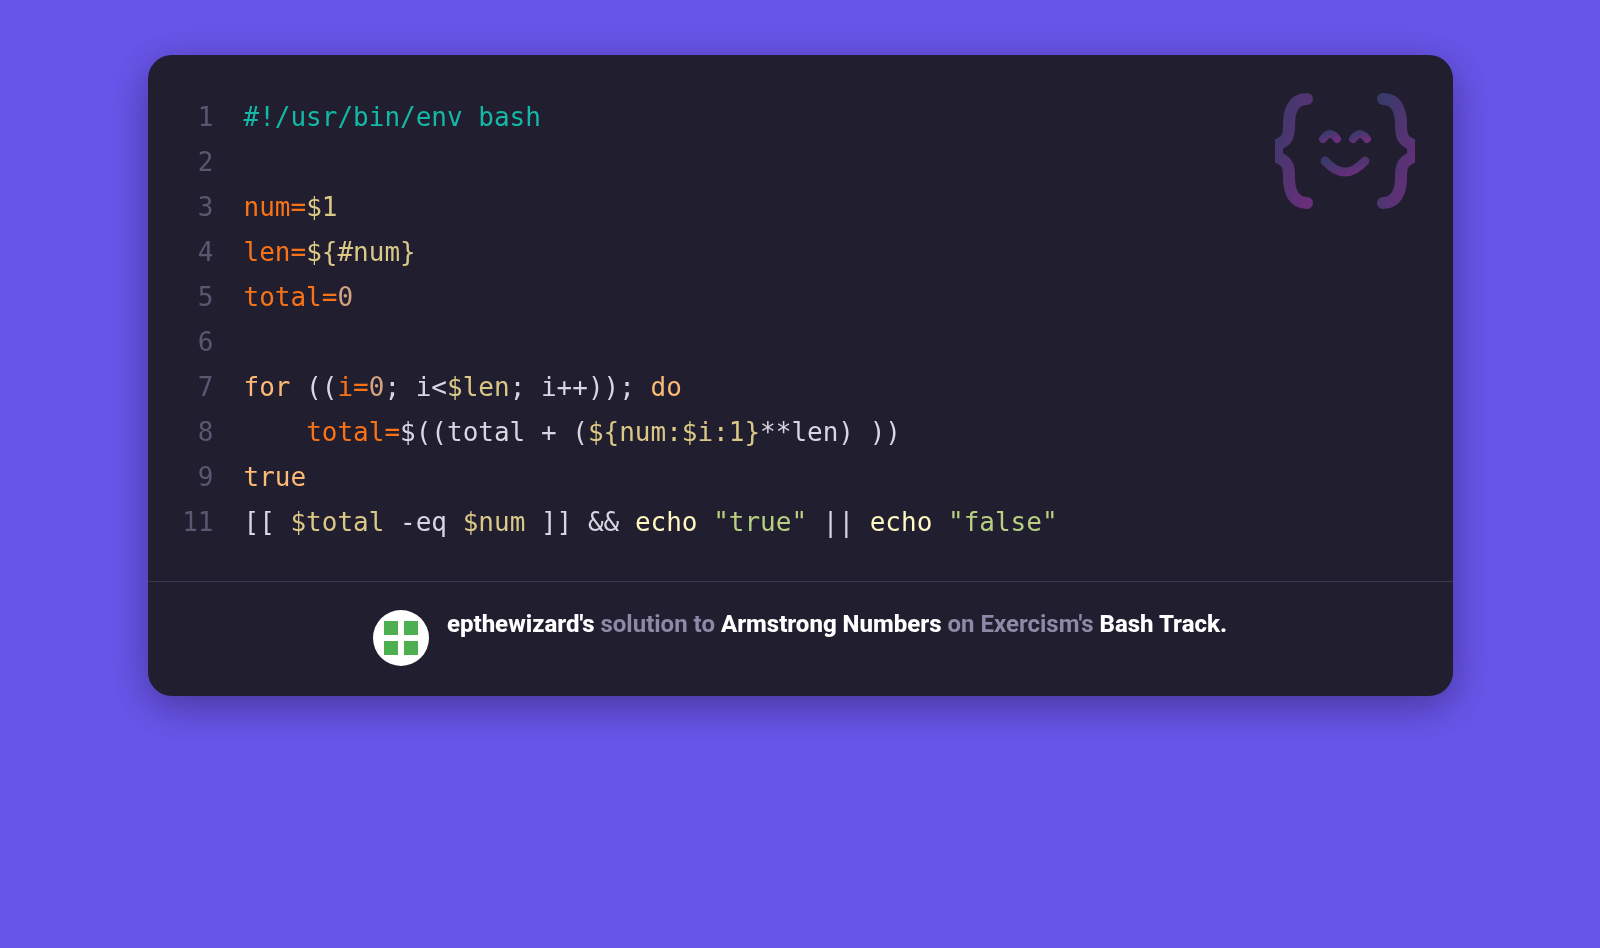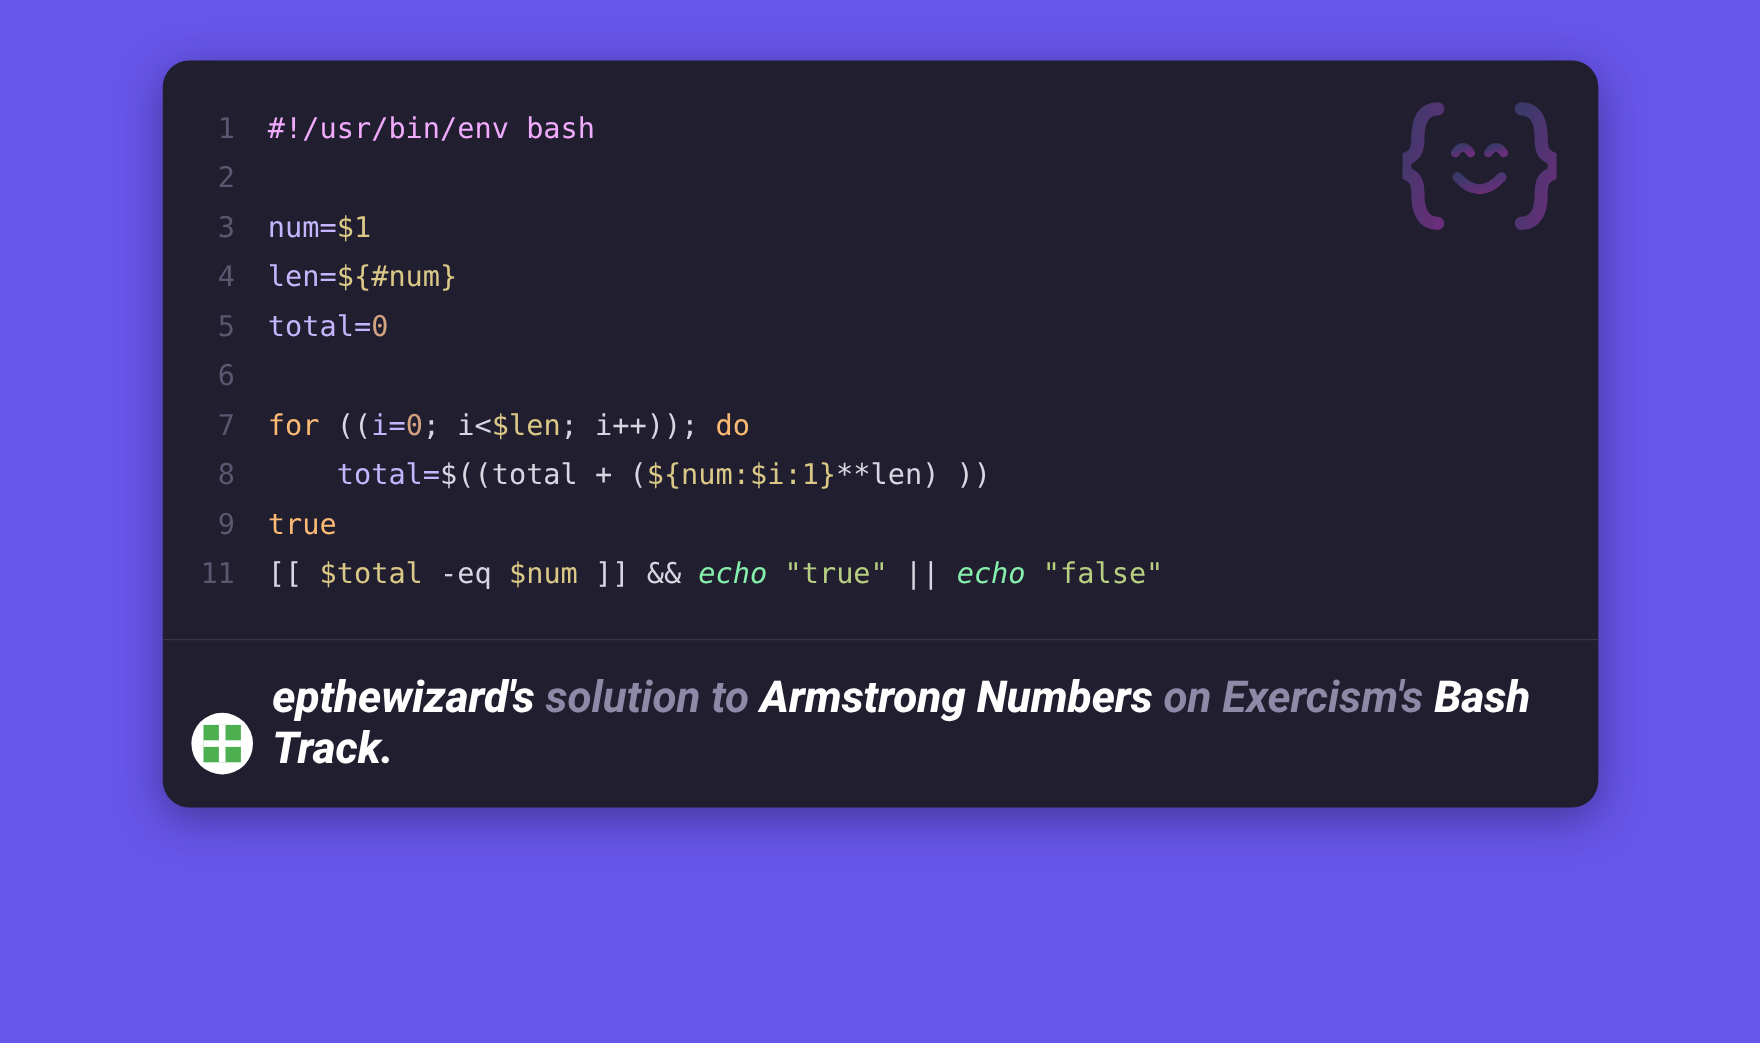--- a/index.html
+++ b/index.html
@@ -37,45 +37,44 @@
     width: 70px;
     text-align: right;
     padding-right: 30px;
     color: #5a5770;
     user-select: none;
     flex-shrink: 0;
   }
   .src { white-space: pre; color: #d8d6e0; }
 
   .tk-default { color: #d8d7e1; }
-  .tk-shebang { color: #f0abfc; }
-  .tk-var     { color: #c4b5fd; }
+  .tk-shebang { color: #14b8a6; }
+  .tk-var     { color: #f97316; }
   .tk-param   { color: #dac887; }
   .tk-num     { color: #d3a281; }
   .tk-keyword { color: #fdba74; }
   .tk-string  { color: #b7cf81; }
-  .tk-builtin { color: #86efac; font-style: italic; }
+  .tk-builtin { color: #fef9c3; }
 
   .divider {
     height: 1px;
     background: #3a3750;
     margin: 36px -26px 0 -26px;
   }
 
   .footer {
     display: flex;
-    align-items: flex-end;
+    align-items: flex-start;
     justify-content: center;
     gap: 18px;
     padding-top: 28px;
     font-family: -apple-system, BlinkMacSystemFont, "Segoe UI", Roboto, sans-serif;
-    font-size: 40px;
+    font-size: 24px;
     font-weight: 700;
     color: #ffffff;
-    font-style: italic;
   }
   .avatar {
     width: 56px;
     height: 56px;
     border-radius: 50%;
     background: #fff;
     display: flex;
     align-items: center;
     justify-content: center;
     flex-shrink: 0;

